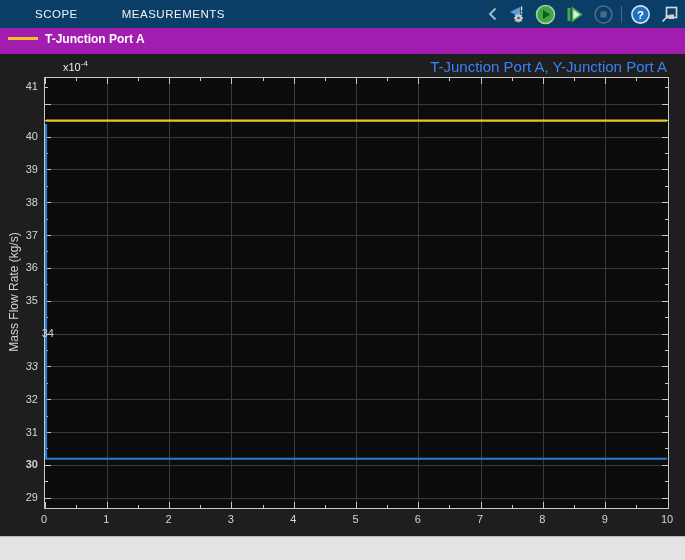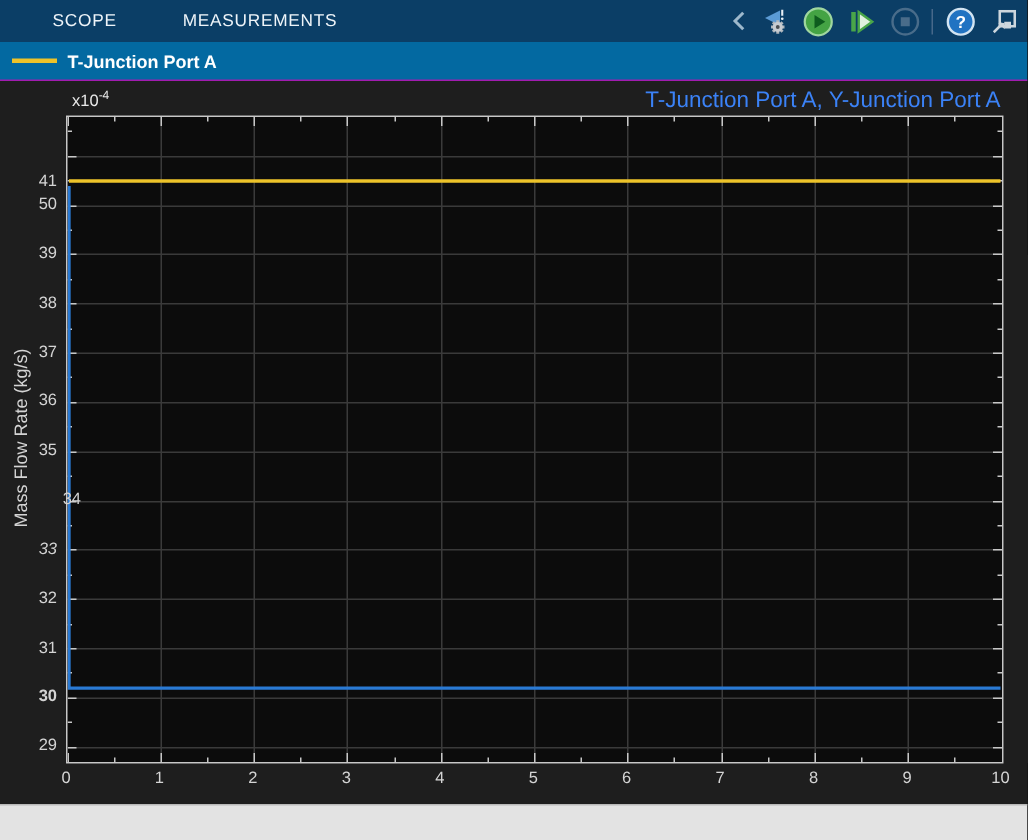--- a/index.html
+++ b/index.html
@@ -10,37 +10,37 @@
   }
   
   .tabbar{height:28px;background:#0b3e66;display:flex;align-items:center;position:relative}
   .tab{color:#eef4f9;font-size:11.5px;letter-spacing:.5px;cursor:default;margin-left:44px}
   .tab:first-child{margin-left:35px}
   .toolbar{position:absolute;right:5px;top:0;height:28px;display:flex;align-items:center;gap:7px}
   .toolbar .divider{width:1px;height:17px;background:#47688a}
   .icon-btn{display:flex;align-items:center;justify-content:center;width:22px;height:24px}
   .icon-btn.narrow{width:12px}
   
-  .legendbar{height:26px;background:#0369a1;display:flex;align-items:center;
-    padding-left:8px;gap:26px;box-sizing:border-box;border-bottom:1px solid #a21caf}
+  .legendbar{height:26px;background:#a21caf;display:flex;align-items:center;
+    padding-left:8px;gap:26px;box-sizing:border-box;border-bottom:5px solid #a21caf}
   .legend-item{display:flex;align-items:center;gap:7px}
   .legend-line{width:30px;height:3px}
   .legend-label{color:#ffffff;font-size:12px;font-weight:bold}
   
   #chart-region{position:relative;height:482px;background:#1e1e1e}
   #plot{position:absolute;left:44px;top:23px;width:623px;height:430px;
     background:#0c0c0c;border:1px solid #c8c8c8;overflow:hidden}
   .gridline{position:absolute;background:#3a3a3a}
   .tick{position:absolute;background:#c8c8c8}
   .ticklabel{position:absolute;color:#d4d4d4;font-size:11px}
   .ticklabel.ylab{text-align:right}
   .ticklabel.xlab{text-align:center}
   .chart-title{position:absolute;left:44px;top:4px;width:623px;text-align:right;
     color:#3b82f6;font-size:15px}
-  .exp-label{position:absolute;left:48px;top:5px;color:#e9e9e9;font-size:11px}
+  .exp-label{position:absolute;left:63px;top:5px;color:#e9e9e9;font-size:11px}
   .exp-label sup{font-size:8px}
   .ylabel{position:absolute;left:-86px;top:231px;width:200px;text-align:center;
     color:#d4d4d4;font-size:12px;transform:rotate(-90deg)}
   #series-svg{position:absolute;left:0;top:0;width:100%;height:100%}
   
   .statusbar{height:24px;background:#e3e3e3;border-top:1px solid #b9b9b9;
     box-sizing:border-box;display:flex;align-items:center;
     font-size:13px;color:#3a3a3a;padding:0 10px}
   .status-left{flex:1}
   .status-right{display:flex;gap:24px}
@@ -246,22 +246,22 @@
     <div class="ticklabel ylab" style="top: 404.328px; left: 0px; width: 38px; font-weight: bold;">30</div>
     <div class="ticklabel ylab" style="top: 371.504px; left: 0px; width: 38px;">31</div>
     <div class="ticklabel ylab" style="top: 338.679px; left: 0px; width: 38px;">32</div>
     <div class="ticklabel ylab" style="top: 305.855px; left: 0px; width: 38px; font-style: italic;">33</div>
     <div class="ticklabel ylab" style="top: 273.031px; left: 16px; width: 38px; text-align: right;">34</div>
     <div class="ticklabel ylab" style="top: 240.206px; left: 0px; width: 38px;">35</div>
     <div class="ticklabel ylab" style="top: 207.382px; left: 0px; width: 38px;">36</div>
     <div class="ticklabel ylab" style="top: 174.557px; left: 0px; width: 38px;">37</div>
     <div class="ticklabel ylab" style="top: 141.733px; left: 0px; width: 38px;">38</div>
     <div class="ticklabel ylab" style="top: 108.908px; left: 0px; width: 38px;">39</div>
-    <div class="ticklabel ylab" style="top: 76.084px; left: 0px; width: 38px;">50</div>
-    <div class="ticklabel ylab" style="top: 61px; left: 0px; width: 38px;">41</div>
+    <div class="ticklabel ylab" style="top: 76.084px; left: 0px; width: 38px;">40</div>
+    <div class="ticklabel ylab" style="top: 26px; left: 0px; width: 38px;">41</div>
     <div class="ticklabel xlab" style="left: 24px; top: 459px; width: 40px;">0</div>
     <div class="ticklabel xlab" style="left: 86.3px; top: 459px; width: 40px;">1</div>
     <div class="ticklabel xlab" style="left: 148.6px; top: 459px; width: 40px;">2</div>
     <div class="ticklabel xlab" style="left: 210.9px; top: 459px; width: 40px;">3</div>
     <div class="ticklabel xlab" style="left: 273.2px; top: 459px; width: 40px;">4</div>
     <div class="ticklabel xlab" style="left: 335.5px; top: 459px; width: 40px;">5</div>
     <div class="ticklabel xlab" style="left: 397.8px; top: 459px; width: 40px;">6</div>
     <div class="ticklabel xlab" style="left: 460.1px; top: 459px; width: 40px;">7</div>
     <div class="ticklabel xlab" style="left: 522.4px; top: 459px; width: 40px;">8</div>
     <div class="ticklabel xlab" style="left: 584.7px; top: 459px; width: 40px;">9</div>

